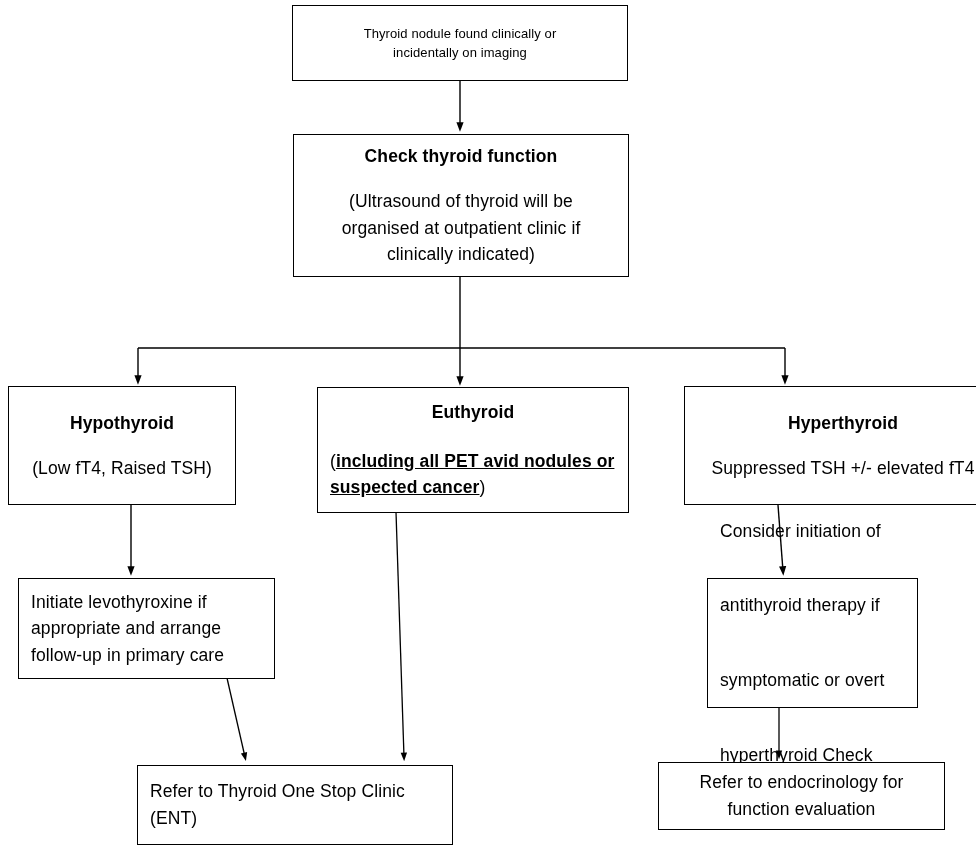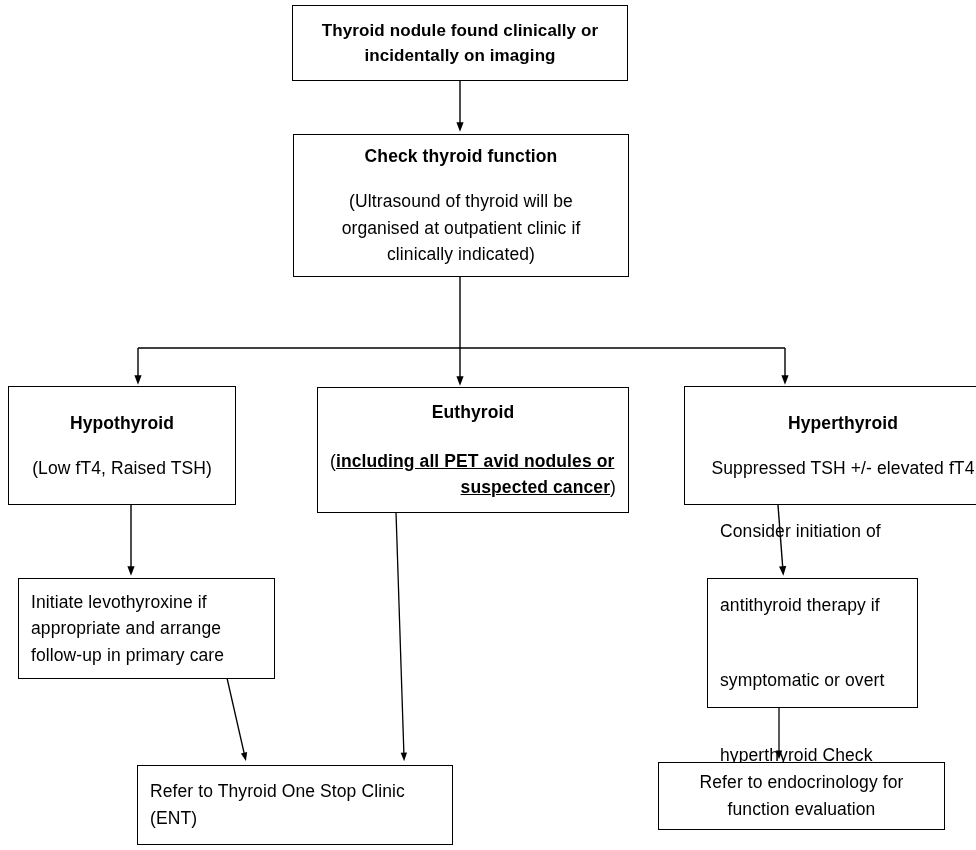--- a/index.html
+++ b/index.html
@@ -46,21 +46,21 @@
     line-height: 1.52;
     letter-spacing: 0.1px;
   }
   .line.title {
     font-weight: bold;
     font-size: 17.5px;
   }
   .line.gap { margin-top: 18px; }
   .line.gap-sm { margin-top: 22px; }
   .u-bold { font-weight: bold; text-decoration: underline; }
-  .hdr-two { font-weight: bold; font-size: 17px; line-height: 1.5; }
+  .hdr-two { font-weight: normal; font-size: 13px; line-height: 1.5; }
 </style>
 </head>
 <body>
 
 <div id="canvas">
 
   <svg id="connectors" viewBox="0 0 976 850" xmlns="http://www.w3.org/2000/svg">
     <defs>
       <marker id="ah" markerWidth="10" markerHeight="10" refX="5.2" refY="4" orient="auto" markerUnits="userSpaceOnUse">
         <path d="M0.4,0.4 L10,4 L0.4,7.6 z" fill="#000000"></path>
@@ -104,21 +104,21 @@
   <div class="node center" style="left:8px; top:386px; width:228px; height:119px;">
     <span class="line title">Hypothyroid</span>
     <span class="line gap">(Low fT4, Raised TSH)</span>
   </div>
 
   <div class="node center" style="left:317px; top:387px; width:312px; height:126px;">
     <span class="line title">Euthyroid</span>
     <span class="line gap-sm" style="text-align:left;">
       <span>(</span><span class="u-bold">including all PET avid nodules or</span>
     </span>
-    <span class="line" style="text-align:right;">
+    <span class="line" style="text-align:left;">
       <span class="u-bold">suspected cancer</span><span>)</span>
     </span>
   </div>
 
   <div class="node center" style="left:684px; top:386px; width:318px; height:119px;">
     <span class="line title">Hyperthyroid</span>
     <span class="line gap">Suppressed TSH +/- elevated fT4</span>
   </div>
 
   <div class="node left" style="left:18px; top:578px; width:257px; height:101px;">

